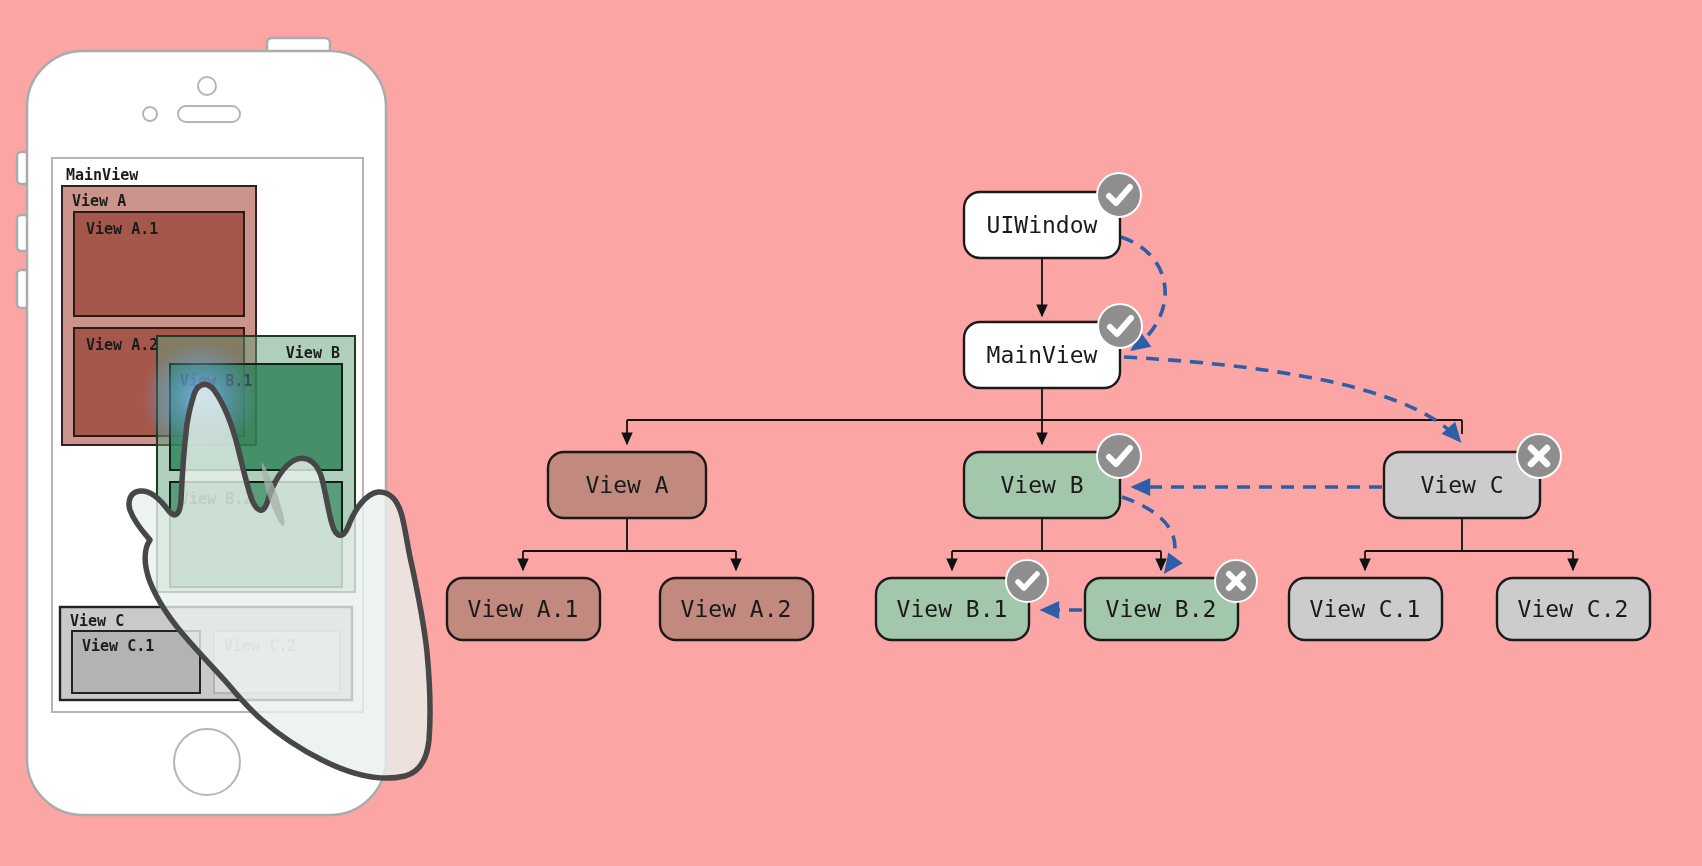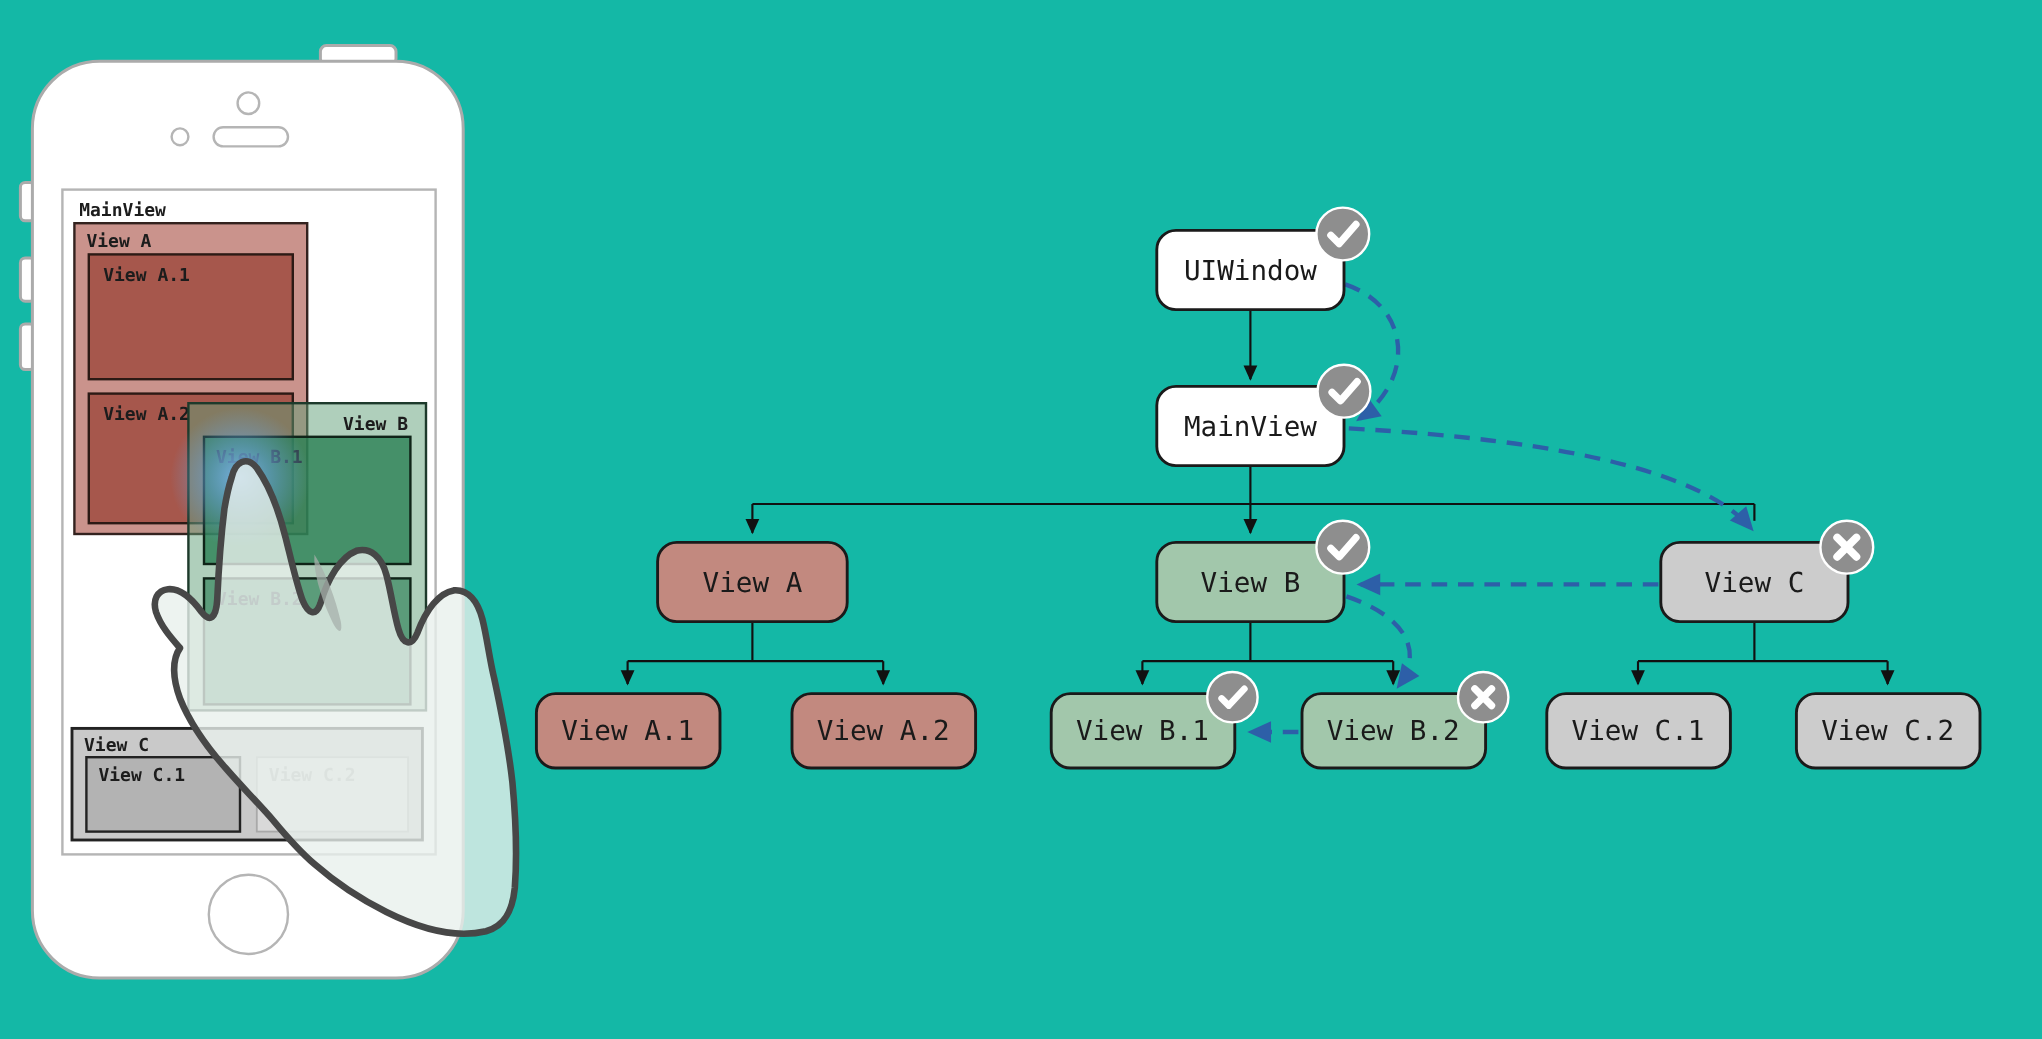--- a/index.html
+++ b/index.html
@@ -1,16 +1,16 @@
 <!DOCTYPE html>
 <html><head>
 <meta charset="utf-8">
 <style>
   html,body{margin:0;padding:0;background:#ffffff;}
-  .stage{position:relative;width:1702px;height:866px;background:#14b8a6;overflow:hidden;
+  .stage{position:relative;width:1702px;height:866px;background:#fca5a5;overflow:hidden;
          font-family:"DejaVu Sans Mono", monospace;}
   svg{display:block;}
   .frame-line{fill:#ffffff;stroke:#ababab;stroke-width:2.5;}
   .frame-thin{fill:#ffffff;stroke:#b5b5b5;stroke-width:2;}
   .screen-label{font:bold 15px "DejaVu Sans Mono", monospace;fill:#1c1c1c;}
   .screen-label-faded{font:bold 15px "DejaVu Sans Mono", monospace;fill:#ababab;}
   .screen-label-glow{font:bold 15px "DejaVu Sans Mono", monospace;fill:#2f3d44;}
   .tree-label{font:23px "DejaVu Sans Mono", monospace;fill:#1a1a1a;text-anchor:middle;}
   .tree-node{stroke:#1a1a1a;stroke-width:2.4;}
   .conn{stroke:#111111;stroke-width:1.8;fill:none;}

